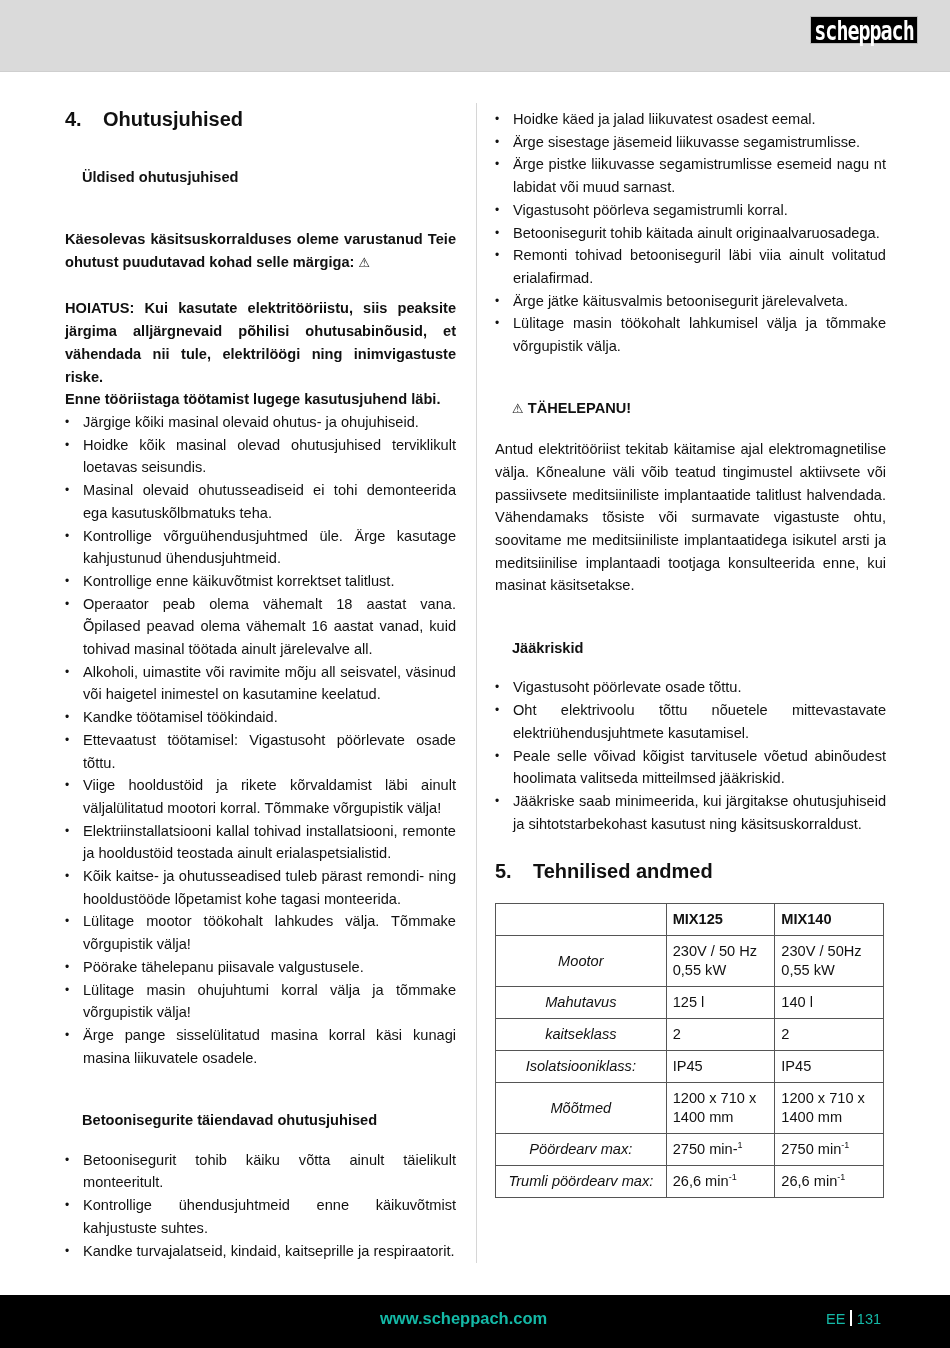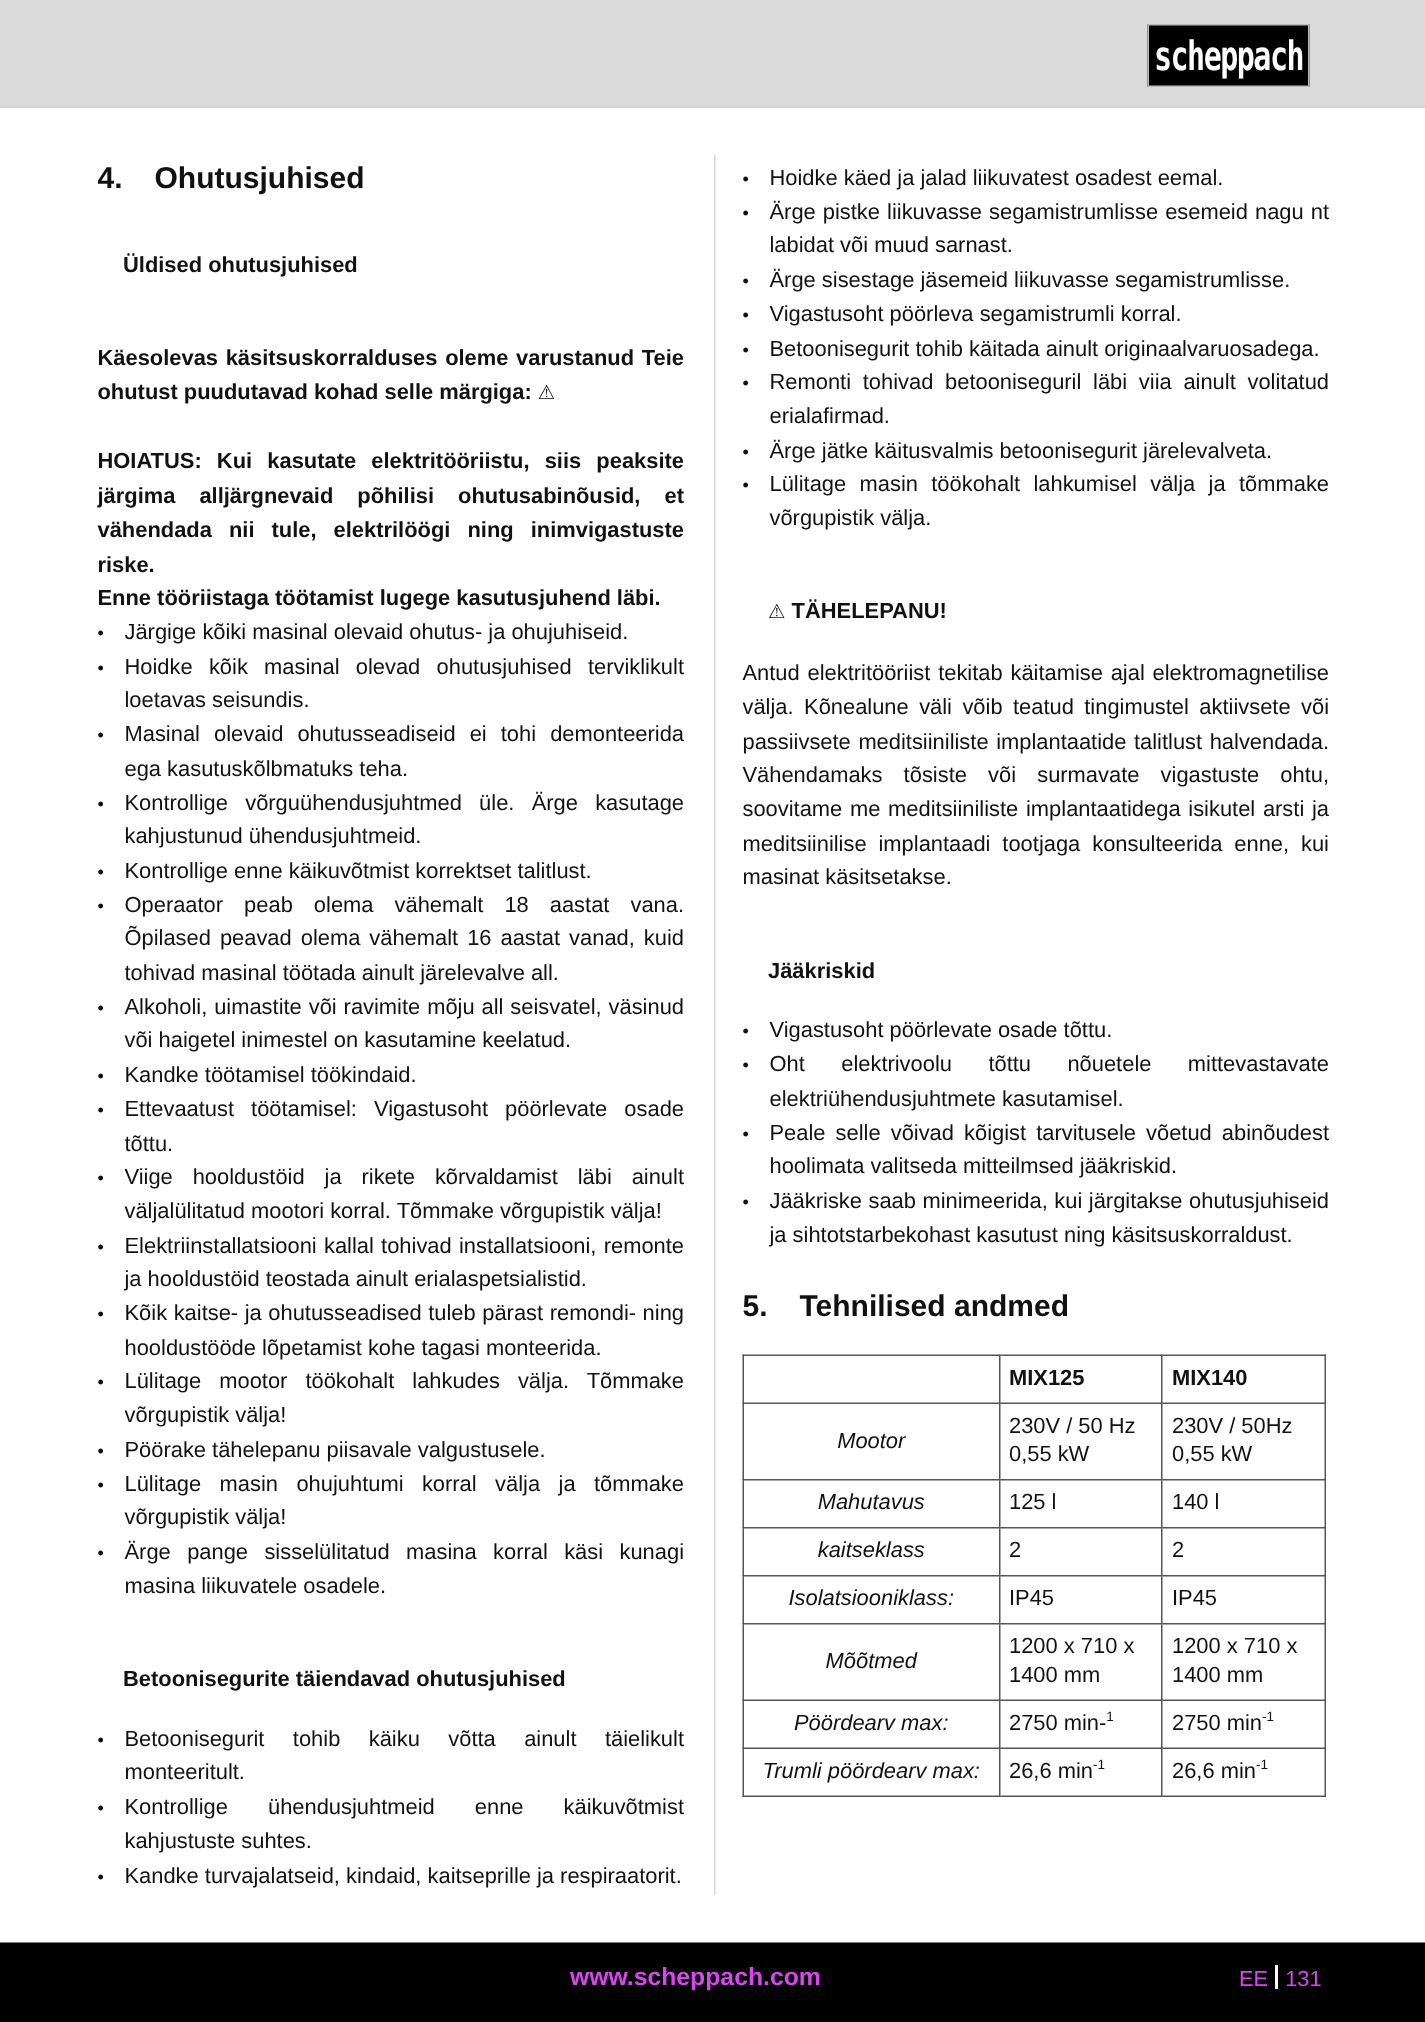--- a/index.html
+++ b/index.html
@@ -6,23 +6,23 @@
   body {
     width: 950px; height: 1348px; position: relative; overflow: hidden;
     background: #ffffff; color: #111;
     font-family: "Liberation Sans", sans-serif;
   }
   .header-band {
     position: absolute; left: 0; top: 0; width: 950px; height: 71px;
     background: #dadada; border-bottom: 1px solid #cfcfcf;
   }
   .logo {
-    position: absolute; left: 765px; top: 16px; width: 108px; height: 42px;
+    position: absolute; left: 810px; top: 16px; width: 108px; height: 28px;
     background: #000; border: 1px solid #bbb; box-sizing: border-box;
-    display: flex; align-items: center; justify-content: center;
+    display: flex; align-items: flex-end; justify-content: center;
   }
   .logo span {
     color: #fff; font-family: "DejaVu Sans Mono", monospace; font-weight: bold;
     font-size: 20px; letter-spacing: -1px; transform: scaleY(1.35);
   }
   .col {
     position: absolute; top: 103px; width: 391px;
     font-size: 14.6px; line-height: 22.7px;
   }
   .col-left { left: 65px; }
@@ -52,21 +52,21 @@
   }
   table.specs td {
     border: 1.5px solid #555; padding: 6px 6px;
   }
   table.specs td.lbl { width: 158px; text-align: center; font-style: italic; }
   table.specs td.val { width: 96px; text-align: left; }
   table.specs tr.head td { font-weight: bold; height: 19px; }
   sup { font-size: 9px; line-height: 0; }
   .footer {
     position: absolute; left: 0; top: 1295px; width: 950px; height: 53px;
-    background: #000; color: #d946ef;
+    background: #000; color: #14b8a6;
   }
   .footer .url {
     position: absolute; left: 380px; top: 14px; font-size: 16.5px; font-weight: bold;
   }
   .footer .page {
     position: absolute; left: 826px; top: 15px; font-size: 14.5px; text-align: center;
   }
   .footer .sep { display: inline-block; width: 1.5px; height: 16px; background: #fff; margin: 0 5px -2px 5px; }
 </style>
 </head>
@@ -118,22 +118,22 @@
   <ul>
     <li>Betoonisegurit tohib käiku võtta ainult täielikult monteeritult.</li>
     <li>Kontrollige ühendusjuhtmeid enne käikuvõtmist kahjustuste suhtes.</li>
     <li>Kandke turvajalatseid, kindaid, kaitseprille ja respiraatorit.</li>
   </ul>
 </div>
 
 <div class="col col-right" style="top:108px">
   <ul>
     <li>Hoidke käed ja jalad liikuvatest osadest eemal.</li>
+    <li>Ärge sisestage jäsemeid liikuvasse segamistrumlisse.</li>
     <li>Ärge pistke liikuvasse segamistrumlisse esemeid nagu nt labidat või muud sarnast.</li>
-    <li>Ärge sisestage jäsemeid liikuvasse segamistrumlisse.</li>
     <li>Vigastusoht pöörleva segamistrumli korral.</li>
     <li>Betoonisegurit tohib käitada ainult originaalvaruosadega.</li>
     <li>Remonti tohivad betooniseguril läbi viia ainult volitatud erialafirmad.</li>
     <li>Ärge jätke käitusvalmis betoonisegurit järelevalveta.</li>
     <li>Lülitage masin töökohalt lahkumisel välja ja tõmmake võrgupistik välja.</li>
   </ul>
   <div class="gap"></div>
   <p class="sub">
     <span class="warn">⚠</span>
     <span>TÄHELEPANU!</span>

